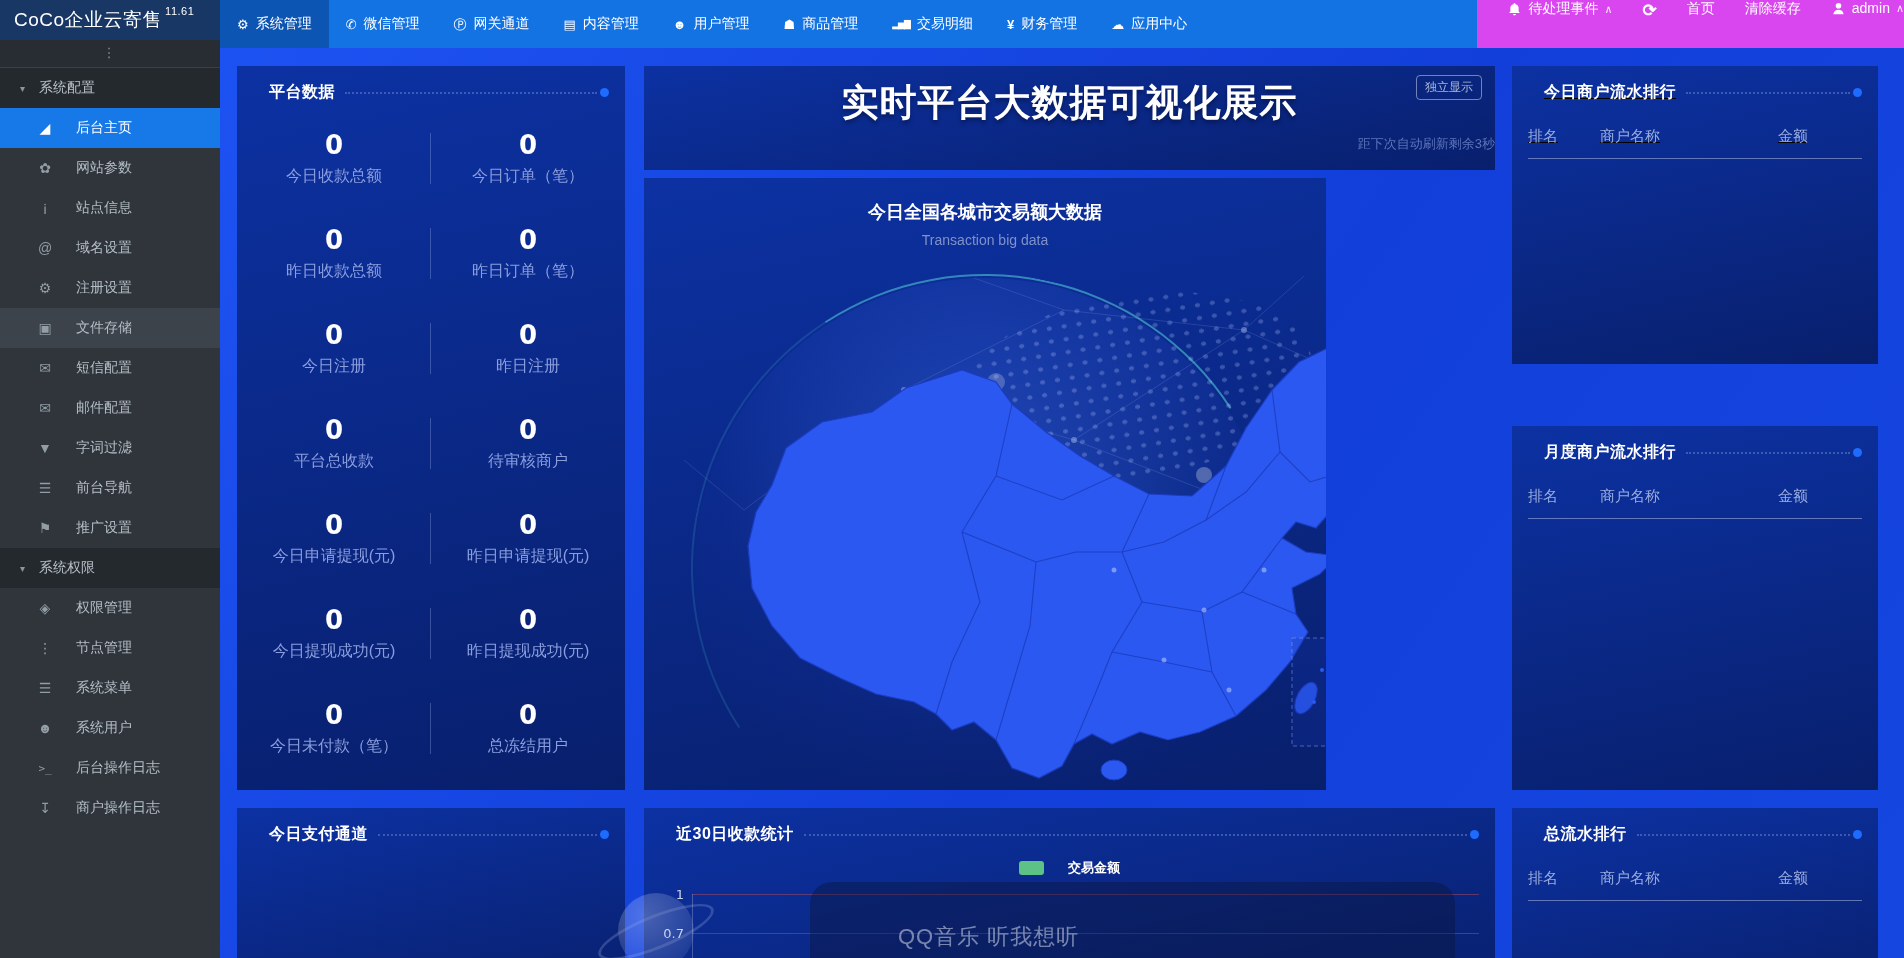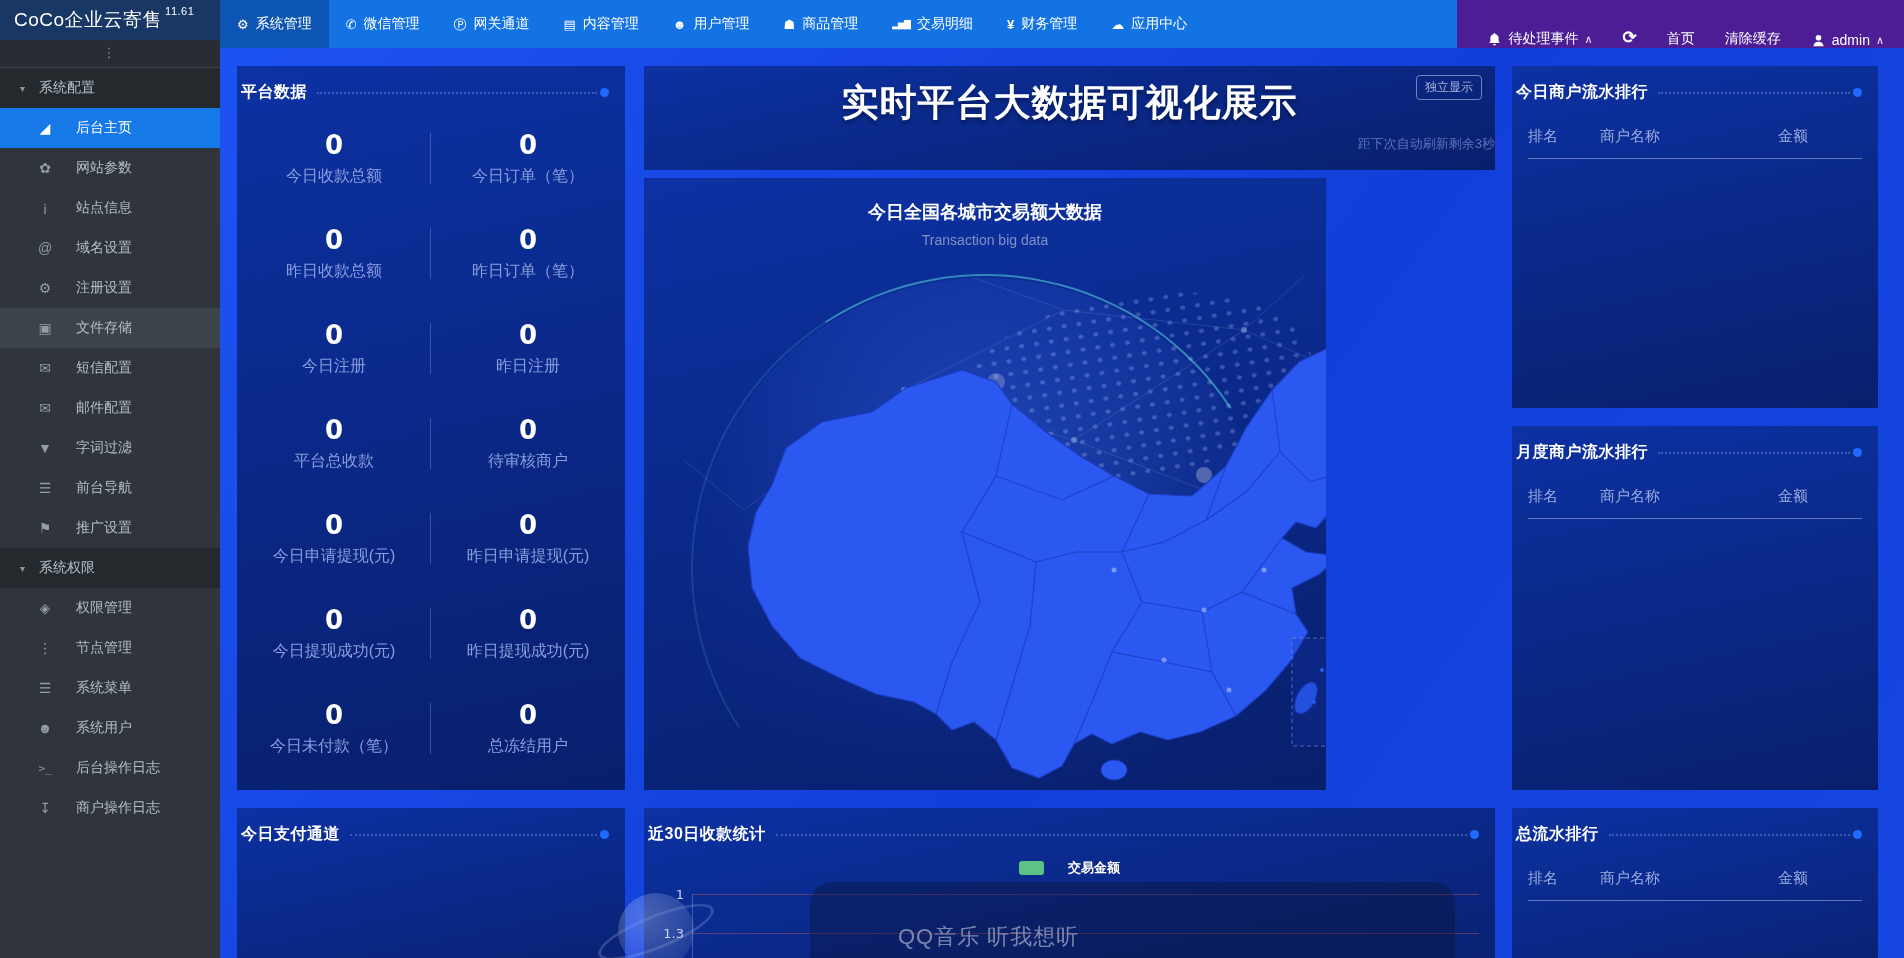--- a/index.html
+++ b/index.html
@@ -6,42 +6,42 @@
   html,body { width:1904px; height:958px; overflow:hidden; font-family:"Liberation Sans",sans-serif; background:#0b2ea0; }
 
   
   .navbar { position:absolute; top:0; left:0; width:1904px; height:48px; display:flex; z-index:50; }
   .logo { width:220px; height:40px; background:#183765; color:#fff; display:flex; align-items:flex-start; padding:7px 0 0 14px; font-size:19px; letter-spacing:.5px; white-space:nowrap; }
   .logo sup { font-size:11px; margin-left:3px; margin-top:-2px; }
   .menu { flex:1; display:flex; background:#1373e3; }
   .menu-item { display:flex; align-items:center; gap:7px; padding:0 17px; color:#fff; font-size:14px; cursor:pointer; }
   .menu-item .mi { font-size:13px; line-height:1; }
   .menu-item.active { background:#0d55b2; }
-  .nav-right { display:flex; align-items:flex-end; background:#4c1d95; color:#fff; font-size:14px; padding-right:20px; }
+  .nav-right { display:flex; align-items:flex-start; background:#d946ef; color:#fff; font-size:14px; }
   .nav-right > div { display:flex; align-items:center; gap:6px; margin-left:30px; cursor:pointer; }
   .nav-right svg { width:15px; height:15px; }
   .caret-up { font-size:11px; opacity:.9; }
   .refresh-glyph { font-size:17px; font-weight:bold; }
 
   
   .sidebar { position:absolute; top:40px; left:0; width:220px; height:918px; background:#2f353b; z-index:40; }
   .collapse-strip { height:28px; background:#282d33; color:#8b959d; text-align:center; font-size:13px; line-height:26px; letter-spacing:2px; border-bottom:1px solid #3a4046; cursor:pointer; }
   .section-header { height:40px; display:flex; align-items:center; padding-left:20px; gap:14px; background:#24292e; color:#b7c0c8; font-size:14px; cursor:pointer; }
   .section-header .sec-caret { color:#8b959d; font-size:10px; }
   .side-item { height:40px; display:flex; align-items:center; padding-left:36px; gap:22px; color:#b4bec6; font-size:14px; cursor:pointer; }
   .side-item .sic { width:18px; text-align:center; color:#939da6; font-size:14px; }
   .side-item.active { background:#1778e8; color:#fff; }
   .side-item.active .sic { color:#fff; }
   .side-item.hovered { background:#3c434b; }
 
   
   .main { position:absolute; left:220px; top:40px; width:1684px; height:918px; overflow:hidden;
           background:linear-gradient(125deg,#1d52f2 0%,#123fd9 55%,#1546e0 100%); }
   .panel { position:absolute; background:linear-gradient(168deg,#0c31a2 0%,#081f6c 100%); }
-  .panel-head { display:flex; align-items:center; padding:16px 16px 0 4px; }
+  .panel-head { display:flex; align-items:center; padding:16px 16px 0 32px; }
   .panel-title { color:#fff; font-size:16px; font-weight:bold; letter-spacing:.5px; white-space:nowrap; }
   .dotline { flex:1; border-top:2px dotted rgba(140,165,235,.38); margin:0 3px 0 10px; }
   .dotcap { width:9px; height:9px; border-radius:50%; background:#1e6bff; flex:none; }
 
   
   #panel-platform { left:17px; top:26px; width:388px; height:724px; }
   .stats { display:grid; grid-template-columns:1fr 1fr; padding-top:8px; }
   .stat { height:95px; display:flex; flex-direction:column; align-items:center; justify-content:center; position:relative; }
   .stat .v { color:#fff; font-size:26px; font-weight:bold; font-family:"DejaVu Sans",sans-serif; }
   .stat .l { color:#8a9ede; font-size:16px; margin-top:6px; white-space:nowrap; }
@@ -60,21 +60,21 @@
   .globe { position:absolute; left:50%; top:100px; width:580px; height:580px; margin-left:-290px; border-radius:50%;
            background:radial-gradient(circle at 50% 32%, rgba(70,120,255,.35), rgba(25,55,170,.12) 55%, transparent 72%); }
   .globe-ring { position:absolute; left:50%; top:96px; width:588px; height:588px; margin-left:-294px; border-radius:50%;
            border:2px solid transparent; border-top-color:rgba(95,225,230,.5); border-left-color:rgba(95,225,230,.15); transform:rotate(12deg); }
   .dotblob { position:absolute; background-image:radial-gradient(rgba(185,200,255,.55) 2.2px, transparent 2.7px); background-size:15px 13px; }
   .blob1 { left:318px; top:118px; width:352px; height:182px; border-radius:48% 52% 55% 45%; opacity:.5; transform:rotate(-9deg); }
   .blob2 { left:148px; top:258px; width:180px; height:130px; border-radius:50%; opacity:.22; transform:rotate(14deg); }
   .mapsvg { position:absolute; left:0; top:92px; }
 
   
-  #panel-today-rank { left:1292px; top:26px;  width:366px; height:342px; }
+  #panel-today-rank { left:1292px; top:26px;  width:366px; height:298px;text-decoration:underline; }
   #panel-month-rank { left:1292px; top:386px; width:366px; height:364px; }
   #panel-total-rank { left:1292px; top:768px; width:366px; height:200px; }
   .rank-head { display:grid; grid-template-columns:72px 178px 1fr; padding:0 16px; margin-top:24px; color:#9aadde; font-size:15px; }
   .rank-rule { height:1px; background:rgba(205,215,240,.45); margin:12px 16px 0 16px; }
 
   
   #panel-pay   { left:17px;  top:768px; width:388px; height:200px; }
   #panel-chart { left:424px; top:768px; width:851px; height:200px; }
   .legend-row { display:flex; align-items:center; justify-content:center; gap:24px; margin-top:14px; }
   .legend-swatch { width:25px; height:14px; border-radius:3px; background:#5dc285; }
@@ -419,21 +419,21 @@
     <div class="panel-head">
       <span class="panel-title">近30日收款统计</span>
       <span class="dotline"></span>
       <span class="dotcap"></span>
     </div>
     <div class="legend-row">
       <span class="legend-swatch"></span>
       <span class="legend-label">交易金额</span>
     </div>
     <span class="ytick" style="left:6px; top:79px;">1</span>
-    <span class="ytick" style="left:6px; top:118px;">1.3</span>
+    <span class="ytick" style="left:6px; top:118px;">0.7</span>
     <div class="grid-h" style="top:86px;"></div>
     <div class="grid-h" style="top:125px;"></div>
     <div class="axis-v"></div>
   </div>
 
   <div class="panel" id="panel-total-rank">
     <div class="panel-head">
       <span class="panel-title">总流水排行</span>
       <span class="dotline"></span>
       <span class="dotcap"></span>

